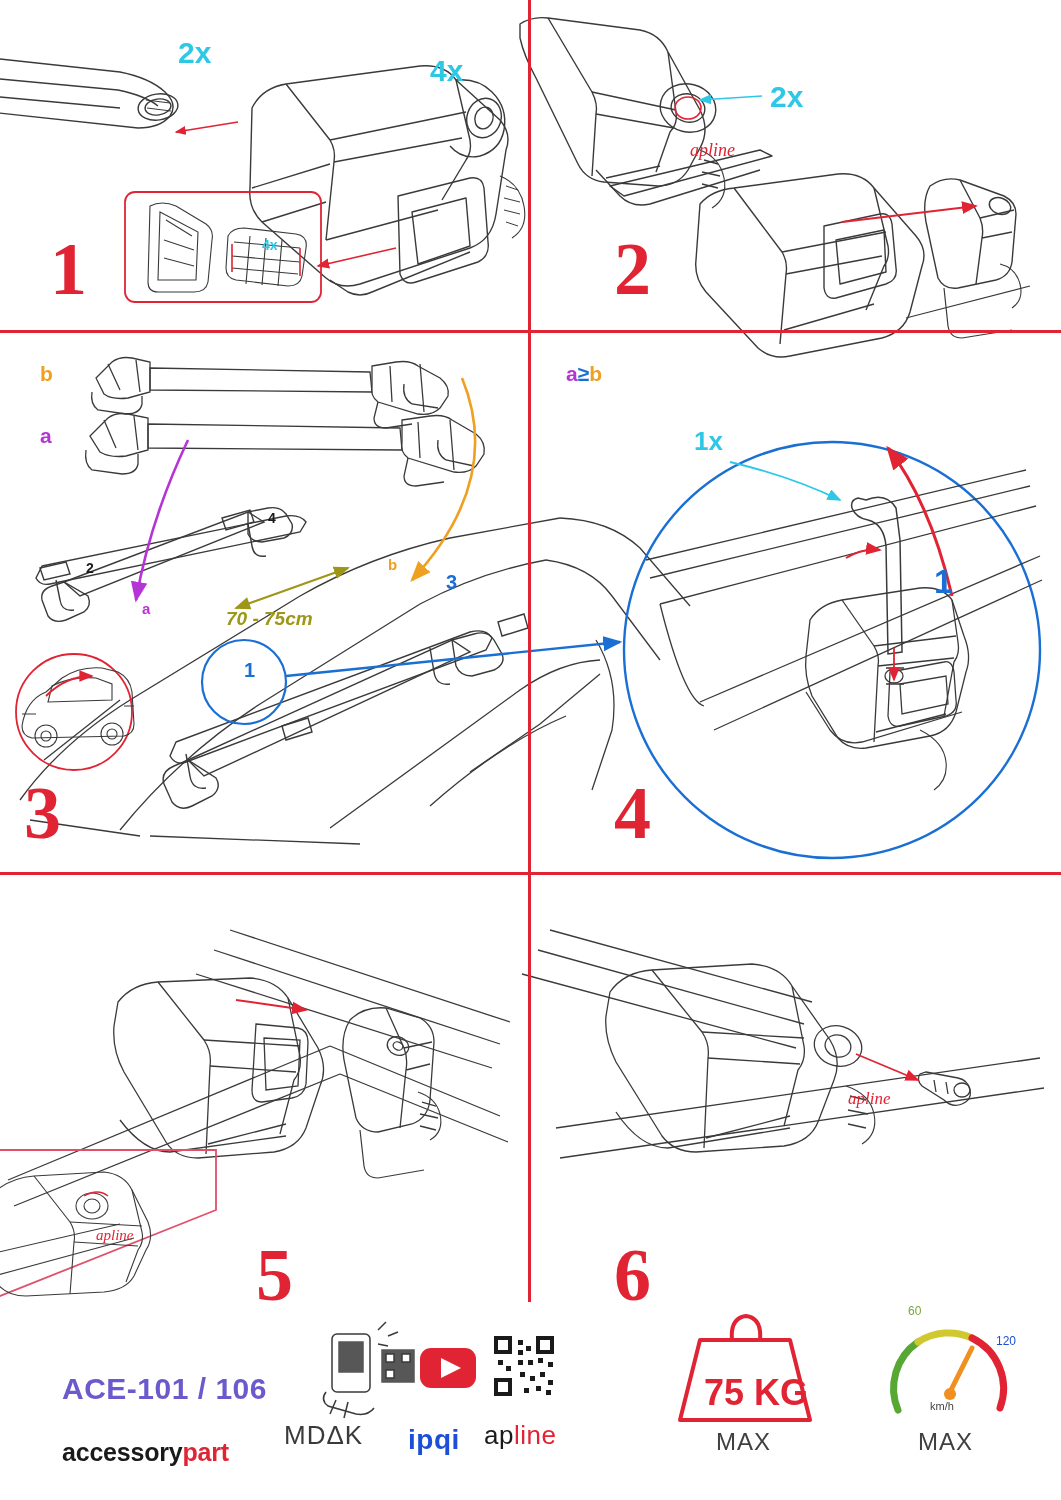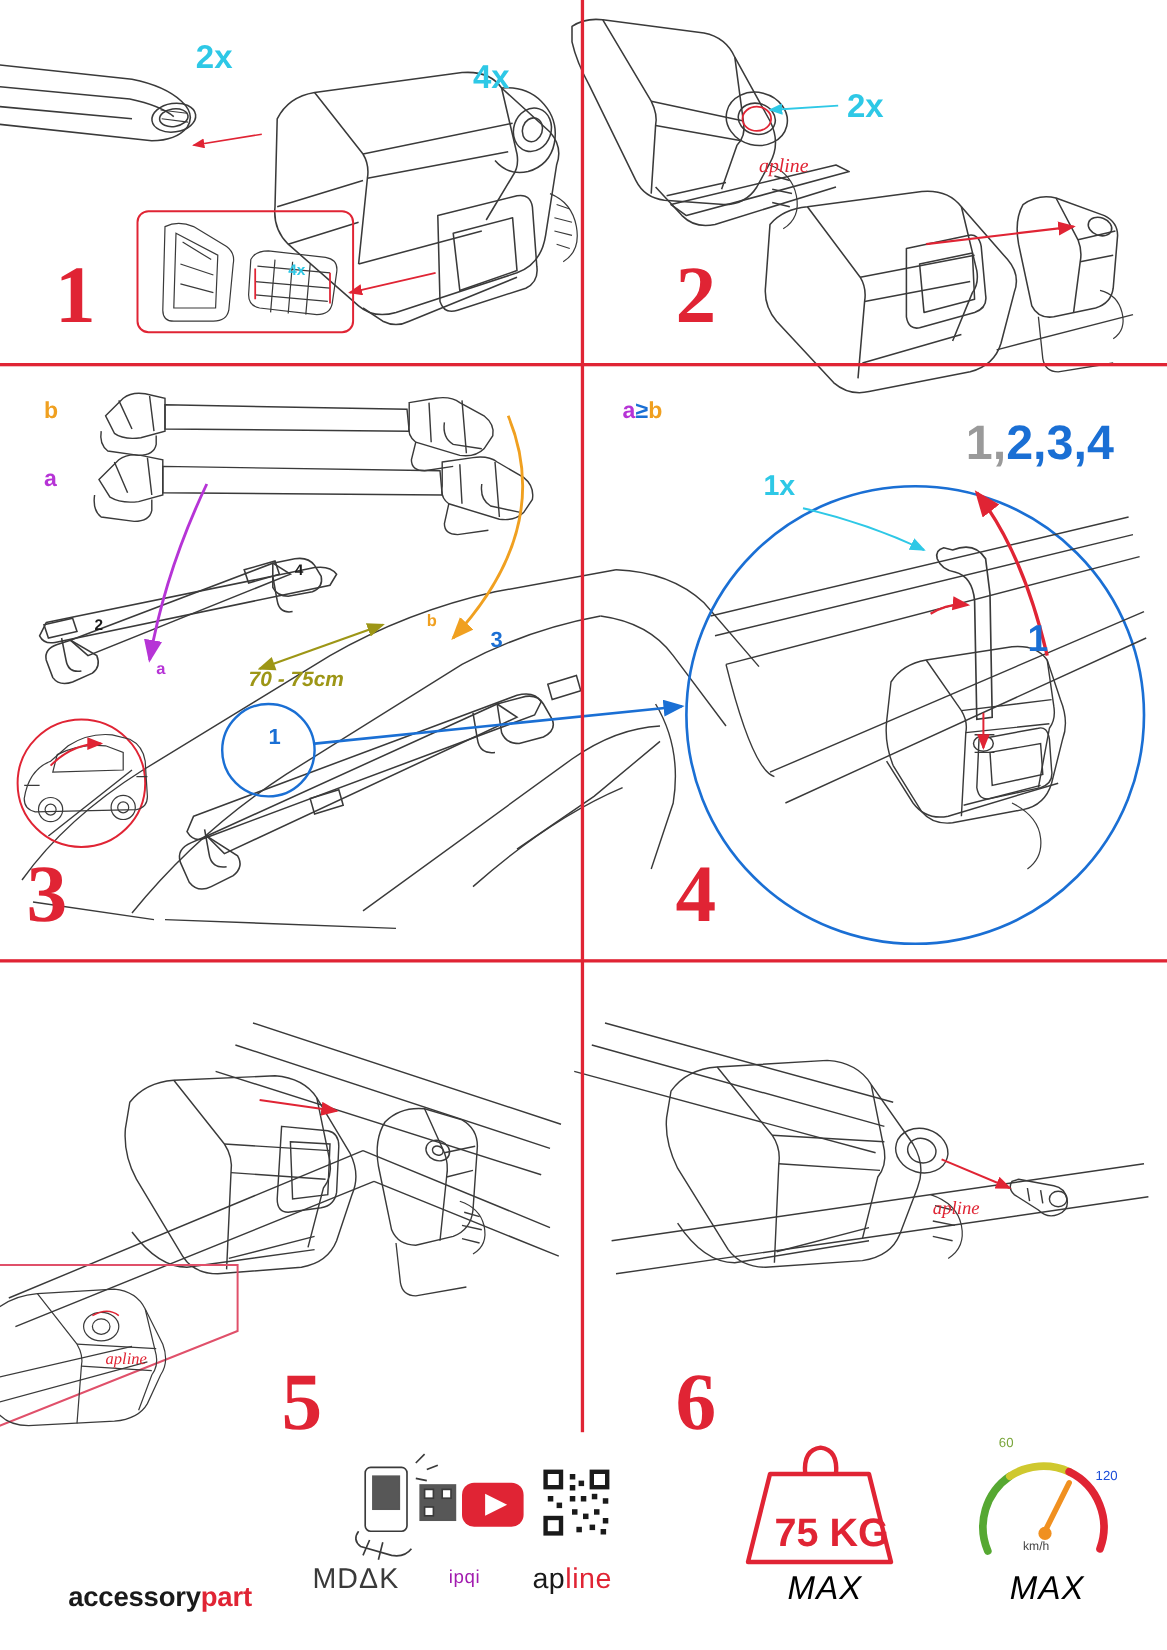--- a/index.html
+++ b/index.html
@@ -72,37 +72,37 @@
   .brand-accessory .dark { color: #1a1a1a; }
   .brand-accessory .rd { color: #e02434; }
   .brand-mdak {
     position: absolute;
     font-size: 26px;
     color: #3a3a3a;
     letter-spacing: 1px;
   }
   .brand-ipqi {
     position: absolute;
-    font-size: 17px;
-    color: #a21caf;
+    font-size: 28px;
+    color: #1d4ed8;
     letter-spacing: 0.5px;
+    font-weight: bold;
   }
   .brand-apline {
     position: absolute;
     font-size: 26px;
     letter-spacing: 0.5px;
   }
   .brand-apline .dark { color: #1a1a1a; text-align: right; }
   .brand-apline .rd { color: #e02434; }
   .max-label {
     position: absolute;
-    font-size: 30px;
-    color: #000000;
+    font-size: 24px;
+    color: #404040;
     letter-spacing: 1px;
-    font-style: italic;
   }
   .weight-text {
     position: absolute;
     color: #e02434;
     font-size: 36px;
     font-weight: 700;
   }
   .kmh {
     position: absolute;
     font-size: 11px;
@@ -510,23 +510,23 @@
   <div class="ab-lbl" style="left:566px;top:362px;"><span class="purple">a</span><span style="color:#1a6fd4;">≥</span><span class="orange">b</span></div>
   <div class="small-lbl purple" style="left:142px;top:600px;">a</div>
   <div class="small-lbl orange" style="left:388px;top:556px;">b</div>
   <div class="dim-text" style="left:226px;top:608px;">70 - 75cm</div>
   <div class="tiny-lbl" style="left:86px;top:560px;font-size:14px;">2</div>
   <div class="tiny-lbl" style="left:268px;top:510px;font-size:14px;">4</div>
   <div class="callout blue" style="left:244px;top:660px;font-size:20px;">1</div>
   <div class="callout blue" style="left:446px;top:572px;font-size:20px;">3</div>
 
   <div class="callout cyan" style="left:694px;top:428px;font-size:26px;">1x</div>
-  <div class="big-seq" style="left:878px;top:378px;"><span class="gray">1,</span><span class="blue">2,3,4</span></div>
   <div class="callout blue" style="left:934px;top:564px;font-size:34px;">1</div>
 
+  <div class="footer-title" style="left:62px;top:1372px;">ACE-101 / 106</div>
   <div class="brand-accessory" style="left:62px;top:1420px;"><span class="dark">accessory</span><span class="rd">part</span></div>
   <div class="brand-mdak" style="left:284px;top:1420px;">MDΔK</div>
   <div class="brand-ipqi" style="left:408px;top:1424px;">ipqi</div>
   <div class="brand-apline" style="left:484px;top:1420px;"><span class="dark">ap</span><span class="rd">line</span></div>
 
   <div class="weight-text" style="left:704px;top:1372px;">75 KG</div>
   <div class="max-label" style="left:716px;top:1428px;">MAX</div>
   <div class="max-label" style="left:918px;top:1428px;">MAX</div>
   <div class="kmh" style="left:930px;top:1400px;">km/h</div>
   <div class="gauge-num" style="left:908px;top:1304px;">60</div>

